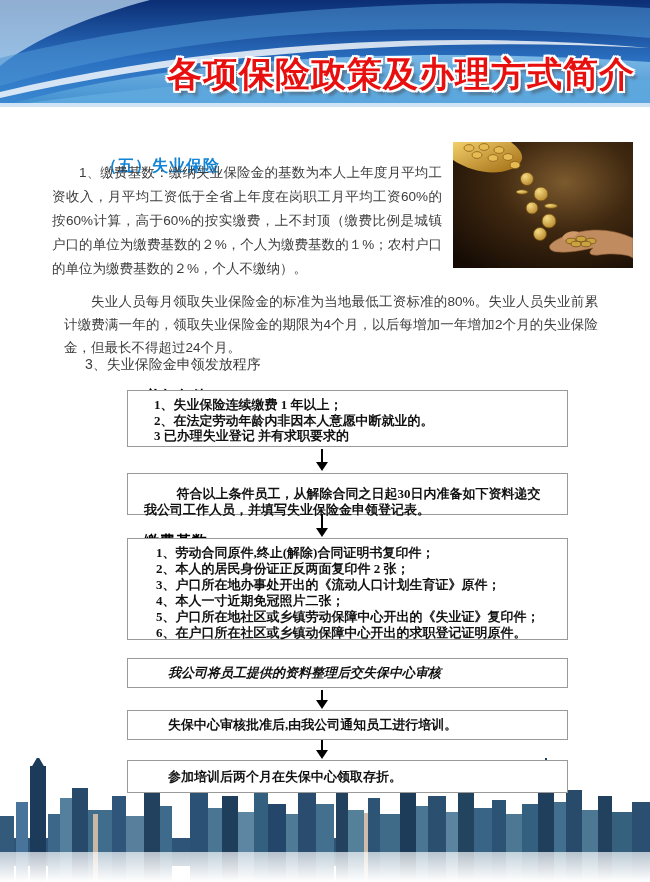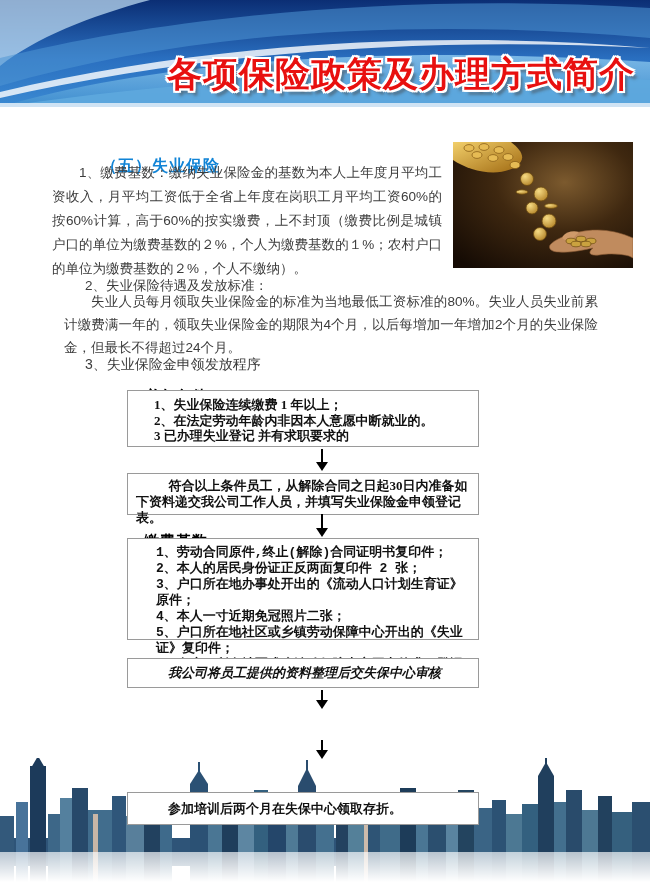--- a/index.html
+++ b/index.html
@@ -36,32 +36,32 @@
   
   .flow-label{
     position:absolute;left:128px;margin:16px;
     font-family:"Liberation Serif","DejaVu Serif",serif;
     font-weight:bold;color:#000;font-size:15px;letter-spacing:1px;
   }
   .lbl-cond{top:371px;}
   .lbl-mat{top:516px;}
   .lbl-fee{top:643px;}
   .flow-box{
-    position:absolute;left:127px;width:352px;box-sizing:border-box;
+    position:absolute;left:127px;width:441px;box-sizing:border-box;
     background:#fff;border:1px solid #9a9a9a;z-index:2;
     font-family:"Liberation Serif","DejaVu Serif",serif;
     font-weight:bold;color:#111;font-size:13px;
   }
   .box-cond{top:390px;height:57px;padding:6px 8px 0 26px;line-height:15.5px;}
   .box-submit{top:473px;height:42px;padding:4px 10px 0 8px;line-height:16px;}
-  .box-submit p{margin:0;text-indent:2.5em;}
-  .box-mat{top:538px;height:102px;padding:6px 6px 0 28px;line-height:16px;font-family:Liberation Mono, monospace;}
+  .box-submit p{margin:8px;text-indent:2.5em;}
+  .box-mat{top:538px;height:102px;padding:6px 6px 0 28px;line-height:16px;}
   .box-review{top:658px;height:30px;padding:0 6px 0 40px;line-height:28px;font-style:italic;}
   .box-training{top:710px;height:30px;padding:0 6px 0 40px;line-height:28px;}
-  .box-passbook{top:792px;height:33px;padding:0 6px 12px 40px;line-height:31px;}
+  .box-passbook{top:760px;height:33px;padding:0 6px 12px 40px;line-height:31px;}
   .flow-line{margin:0;}
   .arrow{position:absolute;left:316px;width:12px;z-index:2;}
   .arrow-1{top:449px;height:22px;}
   .arrow-2{top:514px;height:23px;}
   .arrow-3{top:690px;height:19px;}
   .arrow-4{top:740px;height:19px;}
   .arrow .shaft{position:absolute;left:5px;top:0;bottom:8px;width:2px;background:#000;}
   .arrow .head{position:absolute;left:0;bottom:0;width:0;height:0;
     border-left:6px solid transparent;border-right:6px solid transparent;border-top:9px solid #000;}
   
@@ -92,21 +92,20 @@
       <path d="M0,92 C210,42 440,30 650,48 C430,36 200,52 0,98 Z" fill="#ffffff" opacity="0.8"></path>
       <path d="M0,107 C150,62 380,44 650,62 L650,107 Z" fill="url(#band)" opacity="0.95"></path>
       <path d="M0,107 C220,74 470,64 650,80 L650,107 Z" fill="#5ea9de" opacity="0.9"></path>
       <rect x="0" y="103" width="650" height="4" fill="#cfe3f4"></rect>
     </svg>
     <h1 class="page-title">各项保险政策及办理方式简介</h1>
   </div>
 
   <h2 class="sec-heading">（五）失业保险</h2>
   <p class="para para-1">1、缴费基数：缴纳失业保险金的基数为本人上年度月平均工资收入，月平均工资低于全省上年度在岗职工月平均工资60%的按60%计算，高于60%的按实缴费，上不封顶（缴费比例是城镇户口的单位为缴费基数的２%，个人为缴费基数的１%；农村户口的单位为缴费基数的２%，个人不缴纳）。</p>
-  <p class="para para-2-heading">2、失业保险待遇及发放标准：</p>
   <p class="para para-2">失业人员每月领取失业保险金的标准为当地最低工资标准的80%。失业人员失业前累计缴费满一年的，领取失业保险金的期限为4个月，以后每增加一年增加2个月的失业保险金，但最长不得超过24个月。</p>
   <p class="para para-3-heading">3、失业保险金申领发放程序</p>
 
   <div class="coins">
     <svg width="180" height="126" viewBox="0 0 180 126">
       <defs>
         <radialGradient id="cbg" cx="0.62" cy="0.32" r="0.85">
           <stop offset="0" stop-color="#7c5a2e"></stop>
           <stop offset="0.45" stop-color="#3f2810"></stop>
           <stop offset="1" stop-color="#150b04"></stop>
@@ -190,20 +189,21 @@
 
   <p class="flow-label lbl-fee">费用领取：</p>
 
   <div class="flow-box box-review">我公司将员工提供的资料整理后交失保中心审核</div>
 
   <div class="arrow arrow-3">
     <div class="shaft"></div>
     <div class="head"></div>
   </div>
 
+  <div class="flow-box box-training">失保中心审核批准后,由我公司通知员工进行培训。</div>
 
   <div class="arrow arrow-4">
     <div class="shaft"></div>
     <div class="head"></div>
   </div>
 
   <div class="flow-box box-passbook">参加培训后两个月在失保中心领取存折。</div>
 
   <div class="skyline">
     <svg width="650" height="124" viewBox="0 0 124 0 650 124">

